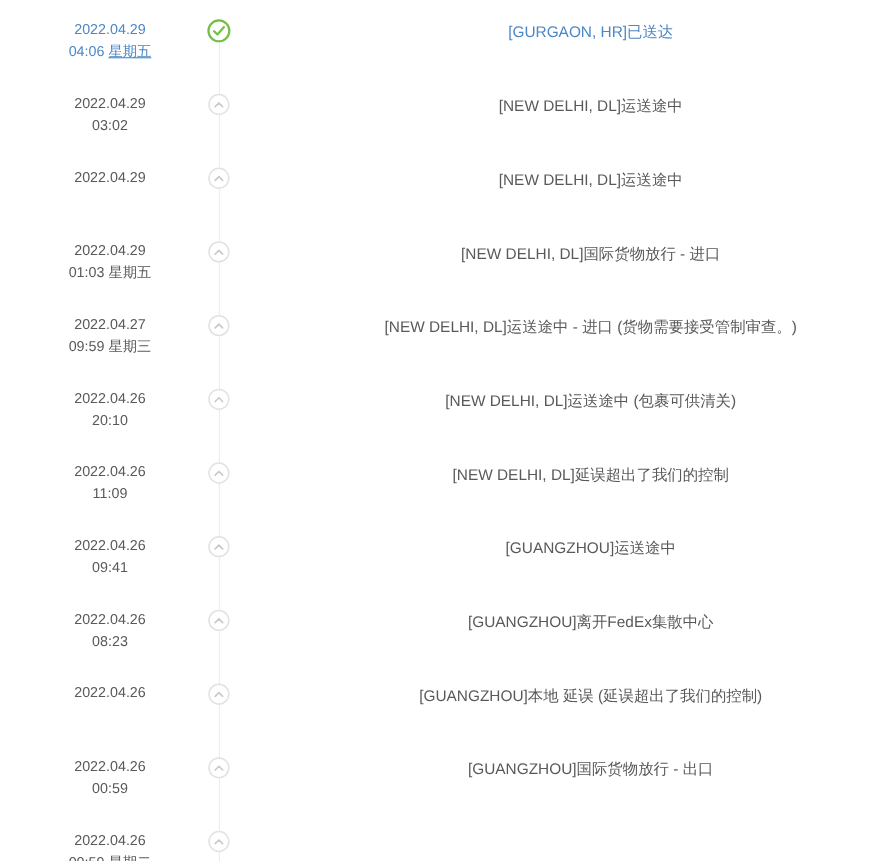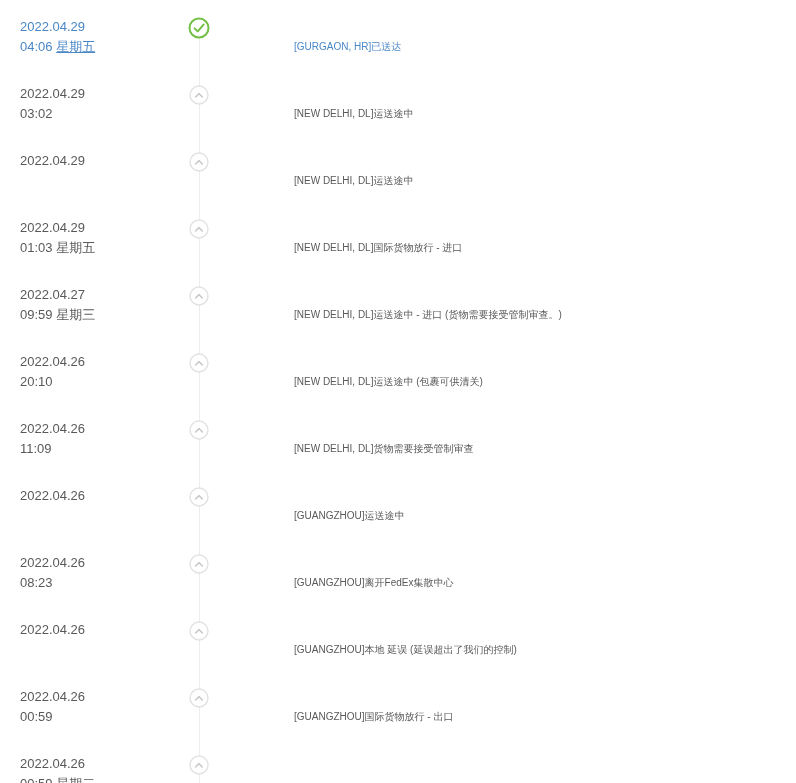--- a/index.html
+++ b/index.html
@@ -7,20 +7,21 @@
     padding: 0;
     background: #ffffff;
   }
   .page {
     position: relative;
     width: 796px;
     height: 783px;
     overflow: hidden;
     background: #ffffff;
     font-family: "Liberation Sans", "DejaVu Sans", sans-serif;
+    text-align: center;
   }
   .timeline-line {
     position: absolute;
     left: 199px;
     top: 29px;
     bottom: 0;
     width: 1px;
     background: #ededed;
     z-index: 0;
   }
@@ -57,23 +58,23 @@
     top: 3px;
     width: 22px;
     height: 22px;
     display: flex;
     align-items: center;
     justify-content: center;
   }
   .status-cell {
     position: absolute;
     left: 294px;
-    top: 23px;
+    top: 5px;
     right: 16px;
-    font-size: 10px;
+    font-size: 14px;
     line-height: 20px;
     color: #595959;
   }
   .row.delivered .status-cell {
     color: #4a87c6;
     cursor: pointer;
   }
   svg { display: block; }
 </style>
 </head>
@@ -163,25 +164,26 @@
         <div class="date-cell">
           <div>2022.04.26</div>
           <div><span>11:09</span></div>
         </div>
         <div class="icon-cell">
           <svg width="20" height="20" viewBox="0 0 20 20">
             <circle cx="10" cy="10" r="9" fill="#ffffff" stroke="#e2e2e2" stroke-width="1.4"></circle>
             <polyline points="6.6,12 10,8.6 13.4,12" fill="none" stroke="#c9c9c9" stroke-width="1.5" stroke-linecap="round" stroke-linejoin="round"></polyline>
           </svg>
         </div>
-        <div class="status-cell">[NEW DELHI, DL]货物需要接受管制审查</div>
-      </div>
-      <div class="row">
-        <div class="date-cell">
-          <div>2022.04.26</div>
+        <div class="status-cell">[NEW DELHI, DL]延误超出了我们的控制</div>
+      </div>
+      <div class="row">
+        <div class="date-cell">
+          <div>2022.04.26</div>
+          <div><span>09:41</span></div>
         </div>
         <div class="icon-cell">
           <svg width="20" height="20" viewBox="0 0 20 20">
             <circle cx="10" cy="10" r="9" fill="#ffffff" stroke="#e2e2e2" stroke-width="1.4"></circle>
             <polyline points="6.6,12 10,8.6 13.4,12" fill="none" stroke="#c9c9c9" stroke-width="1.5" stroke-linecap="round" stroke-linejoin="round"></polyline>
           </svg>
         </div>
         <div class="status-cell">[GUANGZHOU]运送途中</div>
       </div>
       <div class="row">

